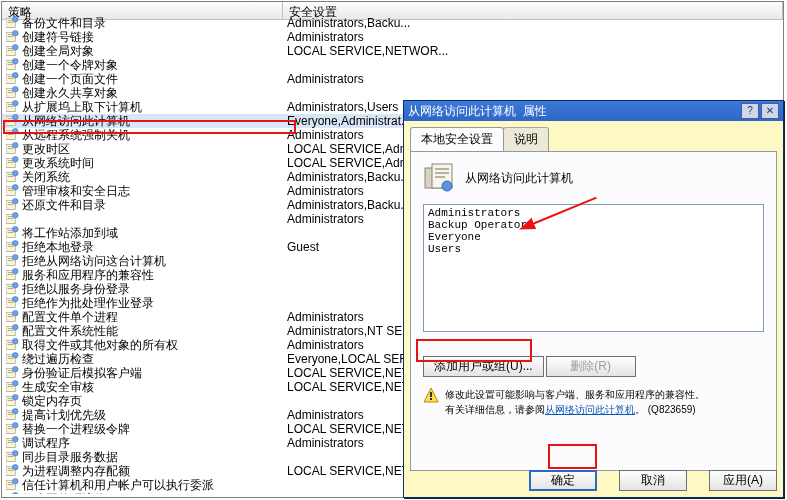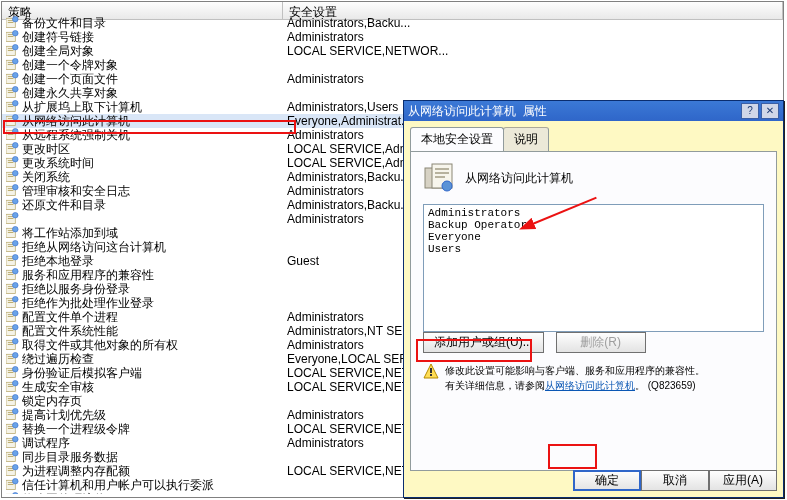--- a/index.html
+++ b/index.html
@@ -114,39 +114,39 @@
     border:1px solid #7f9db9;
     background:#fff;
     height:128px;
     width:100%;
     font-family:"Courier New",monospace;
     font-size:11px;
     padding:2px 4px;
     overflow:auto;
     white-space:pre;
   }
-  .btn-row { display:flex; gap:12px; margin-top:0; }
+  .btn-row { display:flex; gap:2px; margin-top:24px; }
   .btn {
     min-width:90px;
     height:21px;
     border:1px solid #707070;
     background:linear-gradient(#fefefe,#e3e3e3);
     font-size:12px;
     padding:0 10px;
     cursor:pointer;
   }
   .btn:disabled { color:#9e9e9e; cursor:default; }
   .note { display:flex; gap:6px; margin-top:10px; font-size:10px; line-height:15px; }
   .warn-ico { width:16px;height:16px;flex:none; }
   .link { color:#0b57b4; text-decoration:underline; cursor:pointer; }
   .dlg-buttons {
     position:absolute;
     right:6px; bottom:6px;
     display:flex;
-    gap:0;
+    gap:22px;
   }
   .dlg-buttons .btn { min-width:68px; }
   .btn.default { border:1px solid #2f66c9; box-shadow: inset 0 0 0 1px #2f66c9; }
   
   .arrow {
     position:absolute;
     left:518px; top:196px;
     width:80px; height:40px;
     pointer-events:none;
   }
@@ -352,35 +352,35 @@
         <div class="c2"></div>
       </div>
       <div class="row">
         <div class="c1">
           <span><svg class="icon" viewBox="0 0 14 12">
               <rect x="0" y="2" width="10" height="10" fill="#f5f3e7" stroke="#b7a76a" stroke-width="0.8"></rect>
               <rect x="2" y="4" width="6" height="1" fill="#b7a76a"></rect>
               <rect x="2" y="6" width="6" height="1" fill="#b7a76a"></rect>
               <circle cx="10" cy="3" r="3" fill="#6aa3e8" stroke="#2f66c9" stroke-width="0.6"></circle>
             </svg></span>
+          <span>拒绝本地登录</span>
+        </div>
+        <div class="c2">Guest</div>
+      </div>
+      <div class="row">
+        <div class="c1">
+          <span><svg class="icon" viewBox="0 0 14 12">
+              <rect x="0" y="2" width="10" height="10" fill="#f5f3e7" stroke="#b7a76a" stroke-width="0.8"></rect>
+              <rect x="2" y="4" width="6" height="1" fill="#b7a76a"></rect>
+              <rect x="2" y="6" width="6" height="1" fill="#b7a76a"></rect>
+              <circle cx="10" cy="3" r="3" fill="#6aa3e8" stroke="#2f66c9" stroke-width="0.6"></circle>
+            </svg></span>
           <span>拒绝从网络访问这台计算机</span>
         </div>
         <div class="c2"></div>
-      </div>
-      <div class="row">
-        <div class="c1">
-          <span><svg class="icon" viewBox="0 0 14 12">
-              <rect x="0" y="2" width="10" height="10" fill="#f5f3e7" stroke="#b7a76a" stroke-width="0.8"></rect>
-              <rect x="2" y="4" width="6" height="1" fill="#b7a76a"></rect>
-              <rect x="2" y="6" width="6" height="1" fill="#b7a76a"></rect>
-              <circle cx="10" cy="3" r="3" fill="#6aa3e8" stroke="#2f66c9" stroke-width="0.6"></circle>
-            </svg></span>
-          <span>拒绝本地登录</span>
-        </div>
-        <div class="c2">Guest</div>
       </div>
       <div class="row">
         <div class="c1">
           <span><svg class="icon" viewBox="0 0 14 12">
               <rect x="0" y="2" width="10" height="10" fill="#f5f3e7" stroke="#b7a76a" stroke-width="0.8"></rect>
               <rect x="2" y="4" width="6" height="1" fill="#b7a76a"></rect>
               <rect x="2" y="6" width="6" height="1" fill="#b7a76a"></rect>
               <circle cx="10" cy="3" r="3" fill="#6aa3e8" stroke="#2f66c9" stroke-width="0.6"></circle>
             </svg></span>
           <span>服务和应用程序的兼容性</span>

